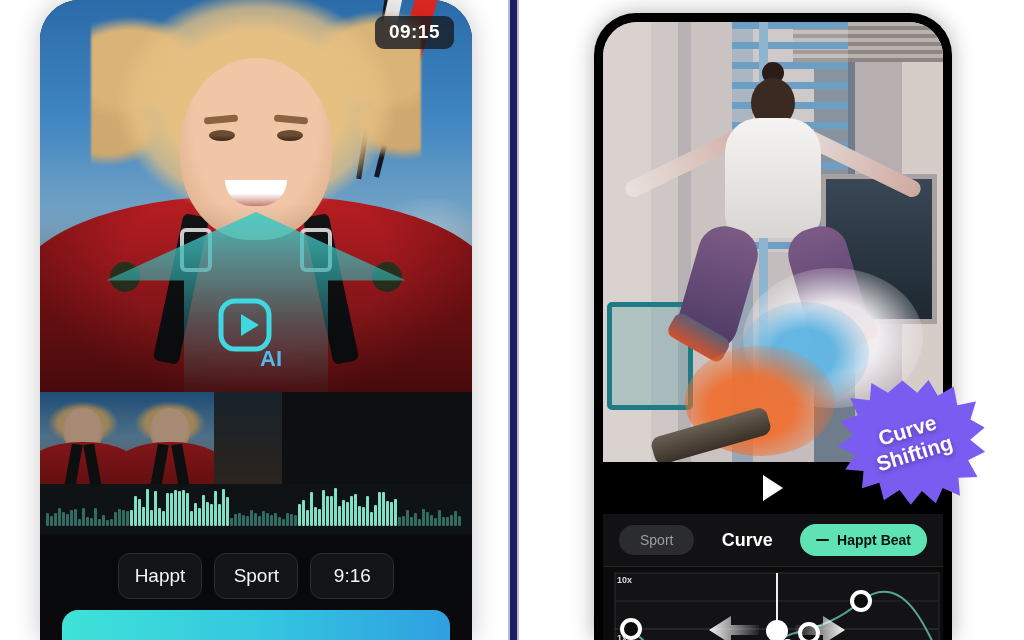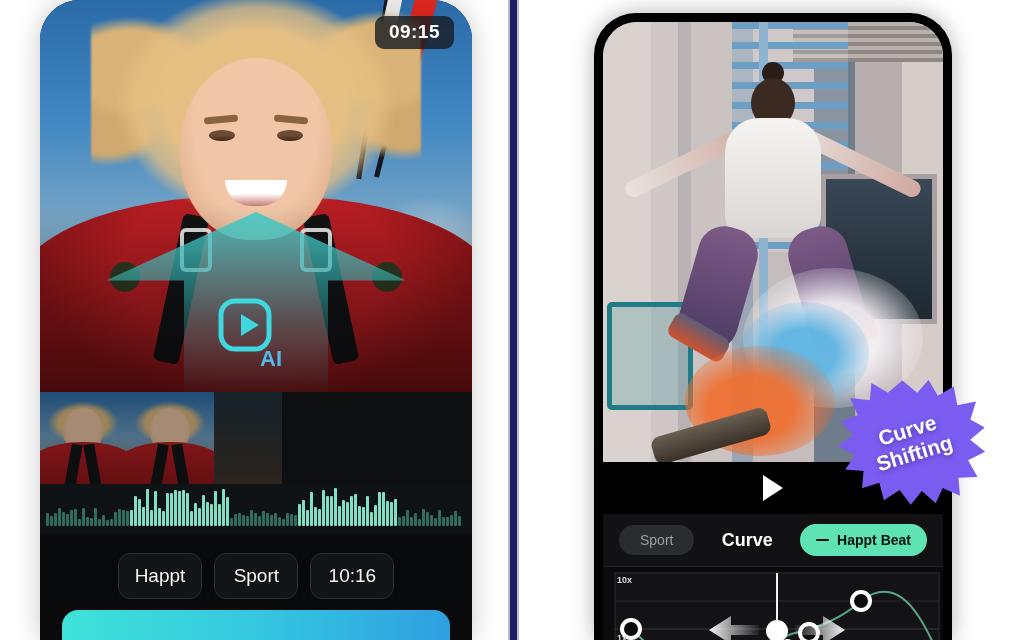--- a/index.html
+++ b/index.html
@@ -415,21 +415,21 @@
         <i style="height: 9px;"></i>
         <i style="height: 9px;"></i>
         <i style="height: 11px;"></i>
         <i style="height: 15px;"></i>
         <i style="height: 10px;"></i>
       </div>
 
     <div class="chips">
       <div class="chip">Happt</div>
       <div class="chip">Sport</div>
-      <div class="chip">10:16</div>
+      <div class="chip">9:16</div>
     </div>
 
     <div class="cta"></div>
   </div>
 
   <div class="divider"></div>
 
   <div class="phone-right">
     <div class="screen-right">
 

